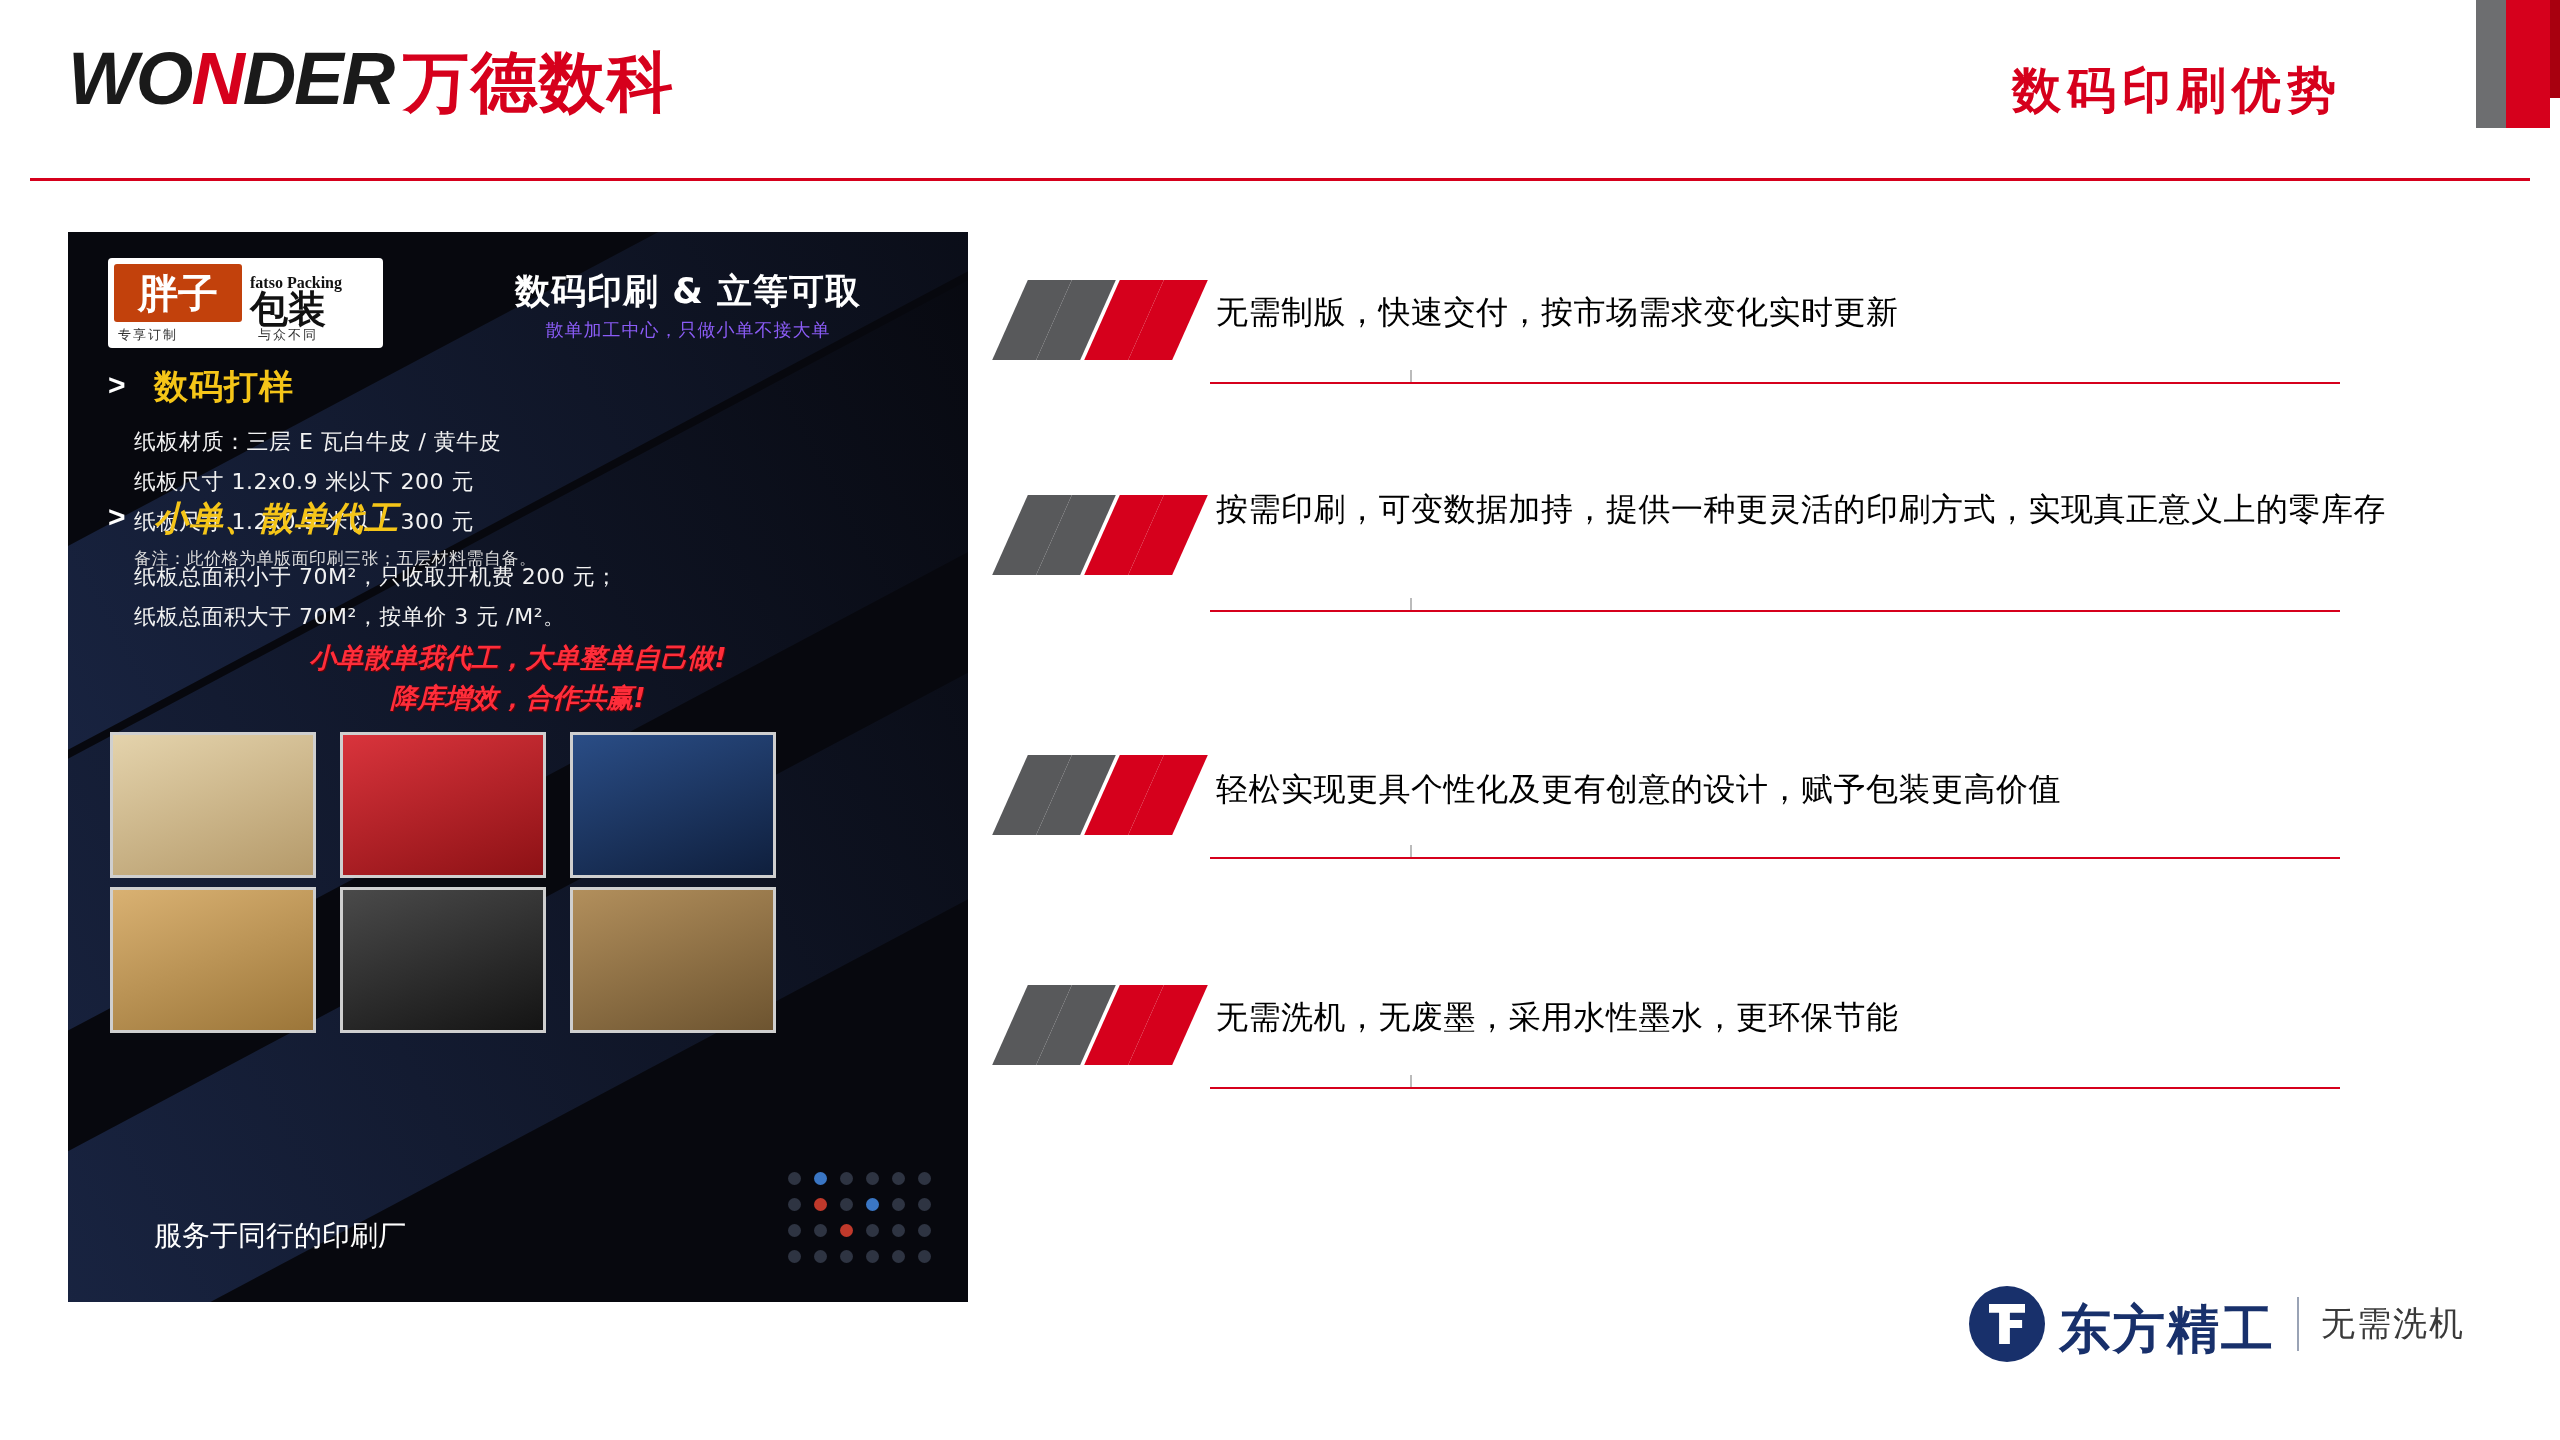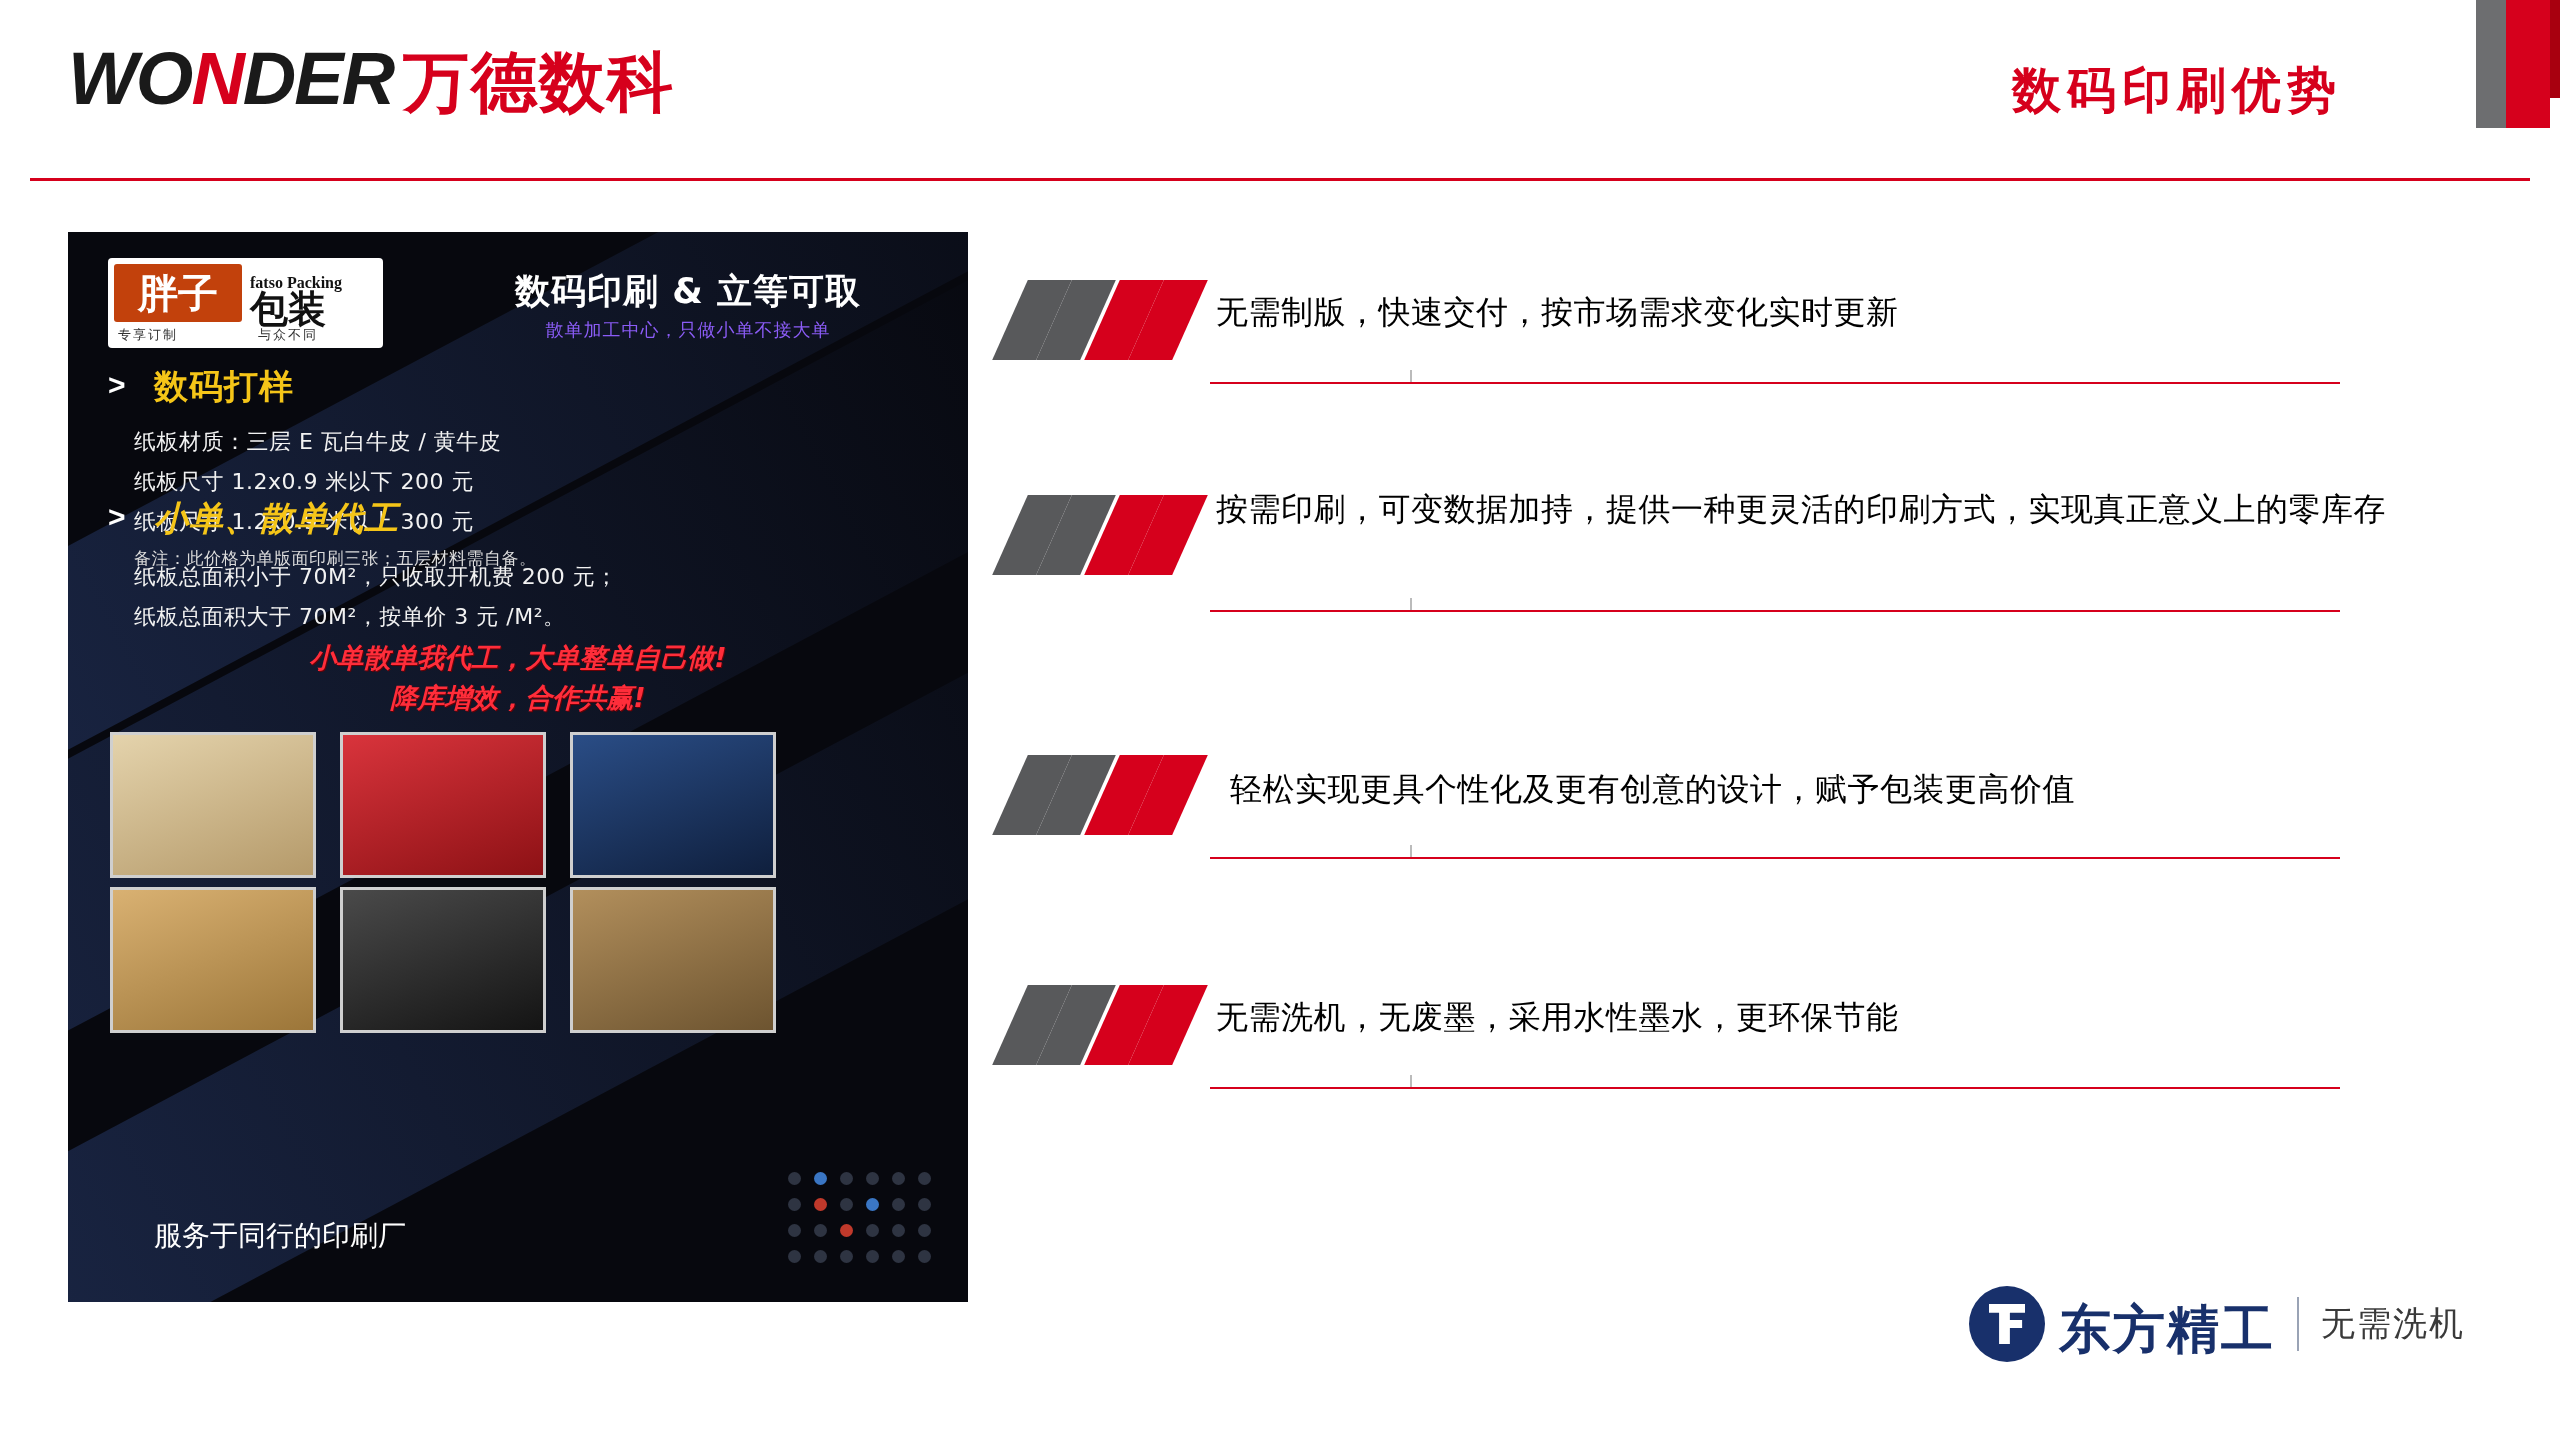--- a/index.html
+++ b/index.html
@@ -251,21 +251,21 @@
       </div>
   </div>
 
   <div class="bullet" style="height:230px;">
     <div class="chev">
       <span class="g1"></span>
         <span class="g2"></span>
         <span class="r1"></span>
         <span class="r2"></span>
     </div>
-    <div class="btext" style="top:20px;margin-left:14px;">轻松实现更具个性化及更有创意的设计，赋予包装更高价值</div>
+    <div class="btext" style="top:20px;">轻松实现更具个性化及更有创意的设计，赋予包装更高价值</div>
     <div class="bline" style="top:112px;">
         <div class="tick"></div>
       </div>
   </div>
 
   <div class="bullet">
     <div class="chev">
       <span class="g1"></span>
         <span class="g2"></span>
         <span class="r1"></span>

